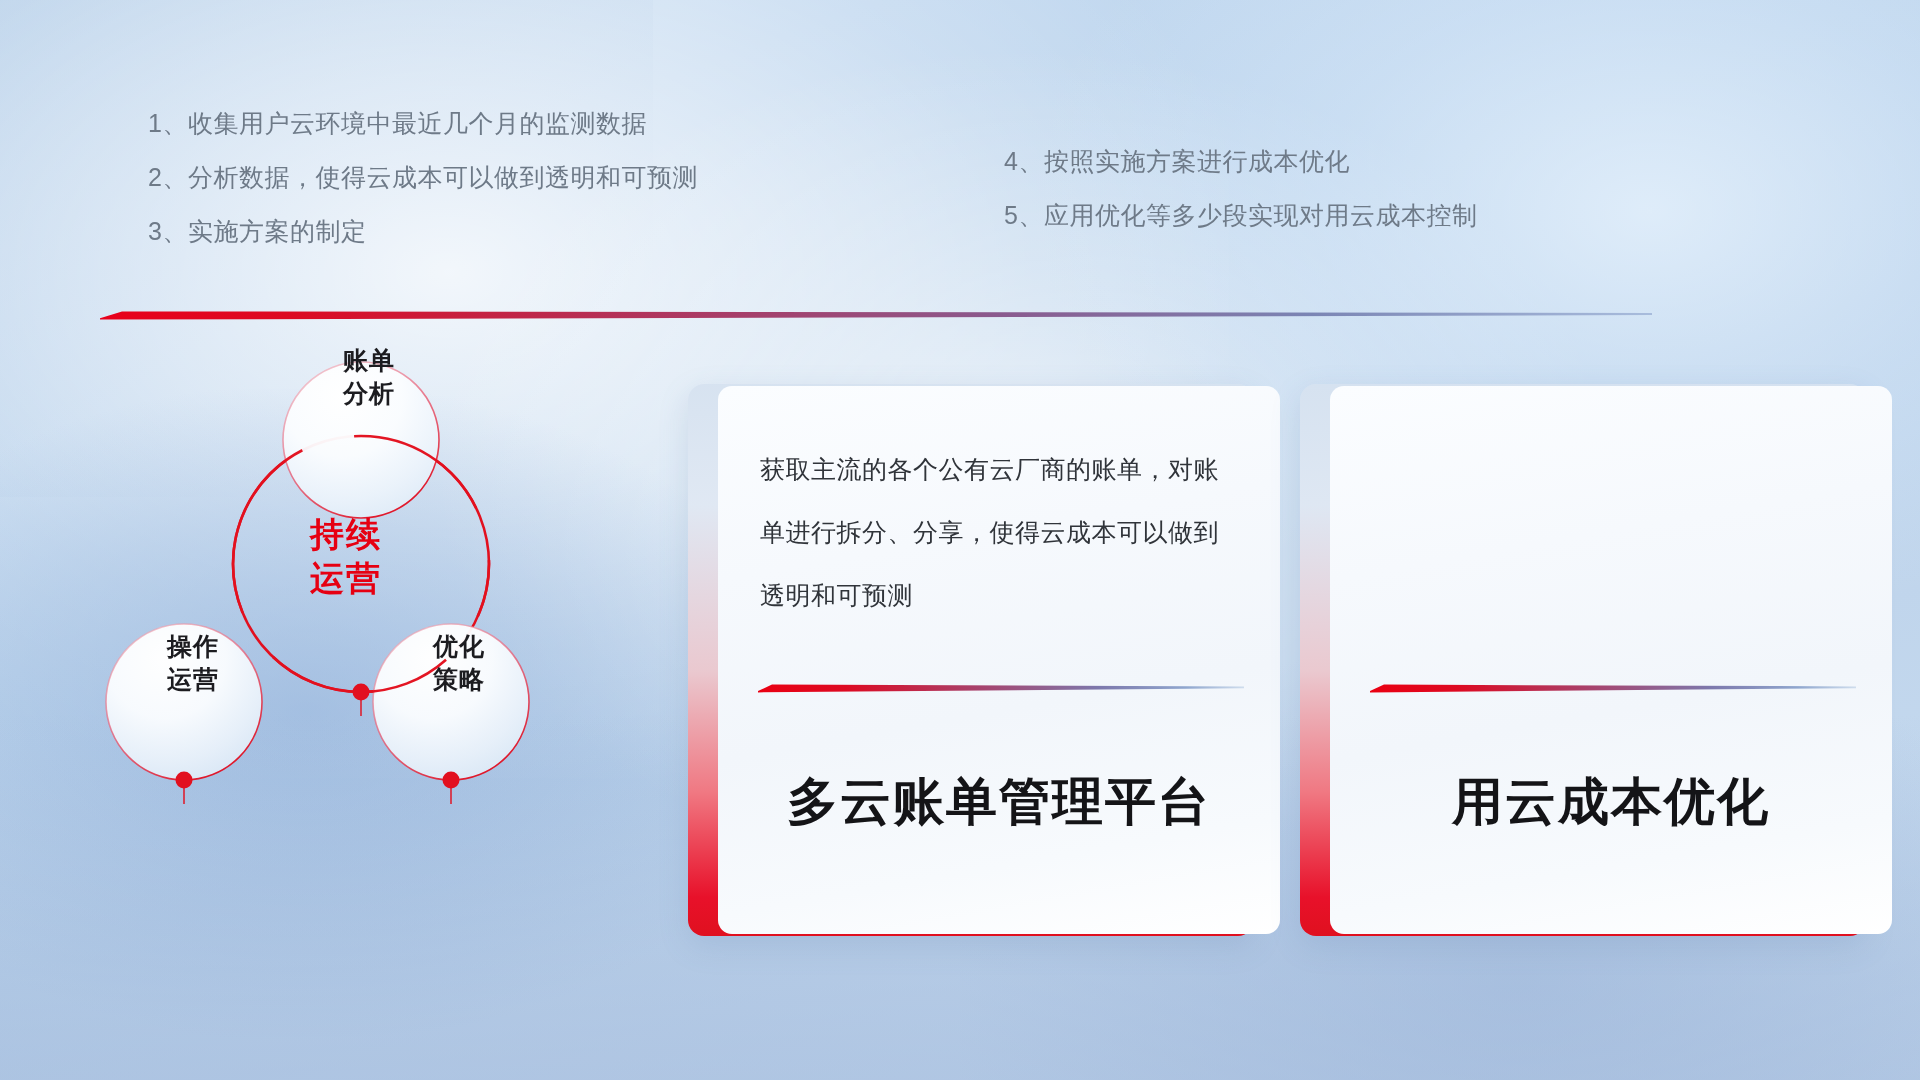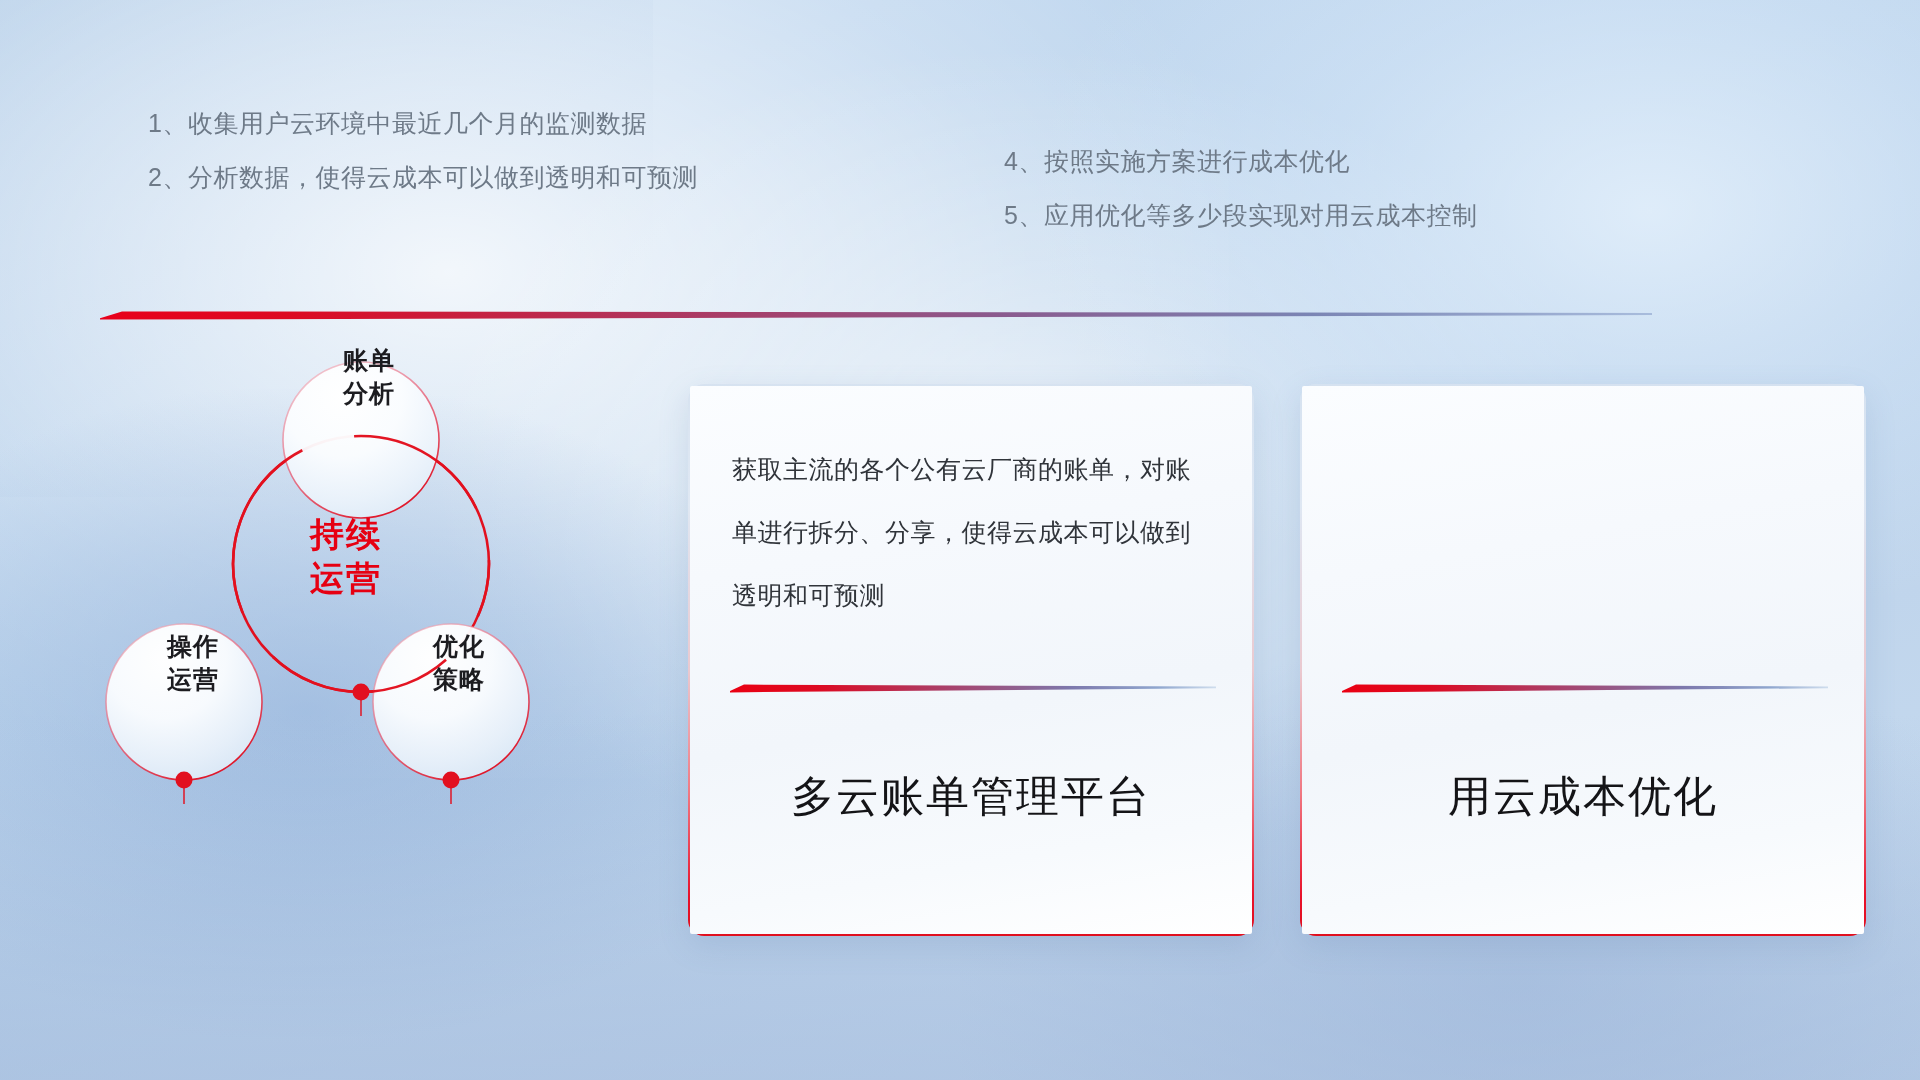--- a/index.html
+++ b/index.html
@@ -205,30 +205,31 @@
     box-shadow: 0 10px 30px rgba(96,128,172,0.18);
     box-sizing: border-box;
   }
   .card.card-1 { left: 688px; }
   .card.card-2 { left: 1300px; }
 
   .card-inner {
     position: relative;
     width: 100%;
     height: 100%;
-    border-radius: 2px;
+    border-radius: 14px;
     background: linear-gradient(170deg,
         #fbfdff 0%,
         #f6f9fd 30%,
         #f2f6fb 58%,
         #f7fafd 82%,
         #ffffff 100%);
     box-sizing: border-box;
     padding: 52px 42px 13px 42px;
     overflow: hidden;
+    margin-left: 28px;
   }
 
   .card-body {
     color: #30343a;
     font-size: 25px;
     line-height: 63px;
     letter-spacing: 0.5px;
     font-weight: 400;
   }
 
@@ -240,22 +241,22 @@
     height: 12px;
   }
 
   .card-title {
     position: absolute;
     left: 0;
     right: 0;
     top: 382px;
     text-align: center;
     color: #141417;
-    font-size: 43px;
-    font-weight: 400;
+    font-size: 51px;
+    font-weight: 700;
     letter-spacing: 2px;
   }
 </style>
 </head>
 <body>
 
 <div id="stage">
 
   <div class="bg-base"></div>
   <div class="bg-top-left"></div>
@@ -267,20 +268,23 @@
   <div class="bg-bottom"></div>
 
   <div class="steps-wrap">
 
     <div class="steps-col left">
       <div class="step-line">
         <span class="step-num">1、</span><span>收集用户云环境中最近几个月的监测数据</span>
       </div>
       <div class="step-line">
         <span class="step-num">2、</span><span>分析数据，使得云成本可以做到透明和可预测</span>
+      </div>
+      <div class="step-line">
+        <span class="step-num">3、</span><span>实施方案的制定</span>
       </div>
     </div>
 
     <div class="steps-col right">
       <div class="step-line">
         <span class="step-num">4、</span><span>按照实施方案进行成本优化</span>
       </div>
       <div class="step-line">
         <span class="step-num">5、</span><span>应用优化等多少段实现对用云成本控制</span>
       </div>

